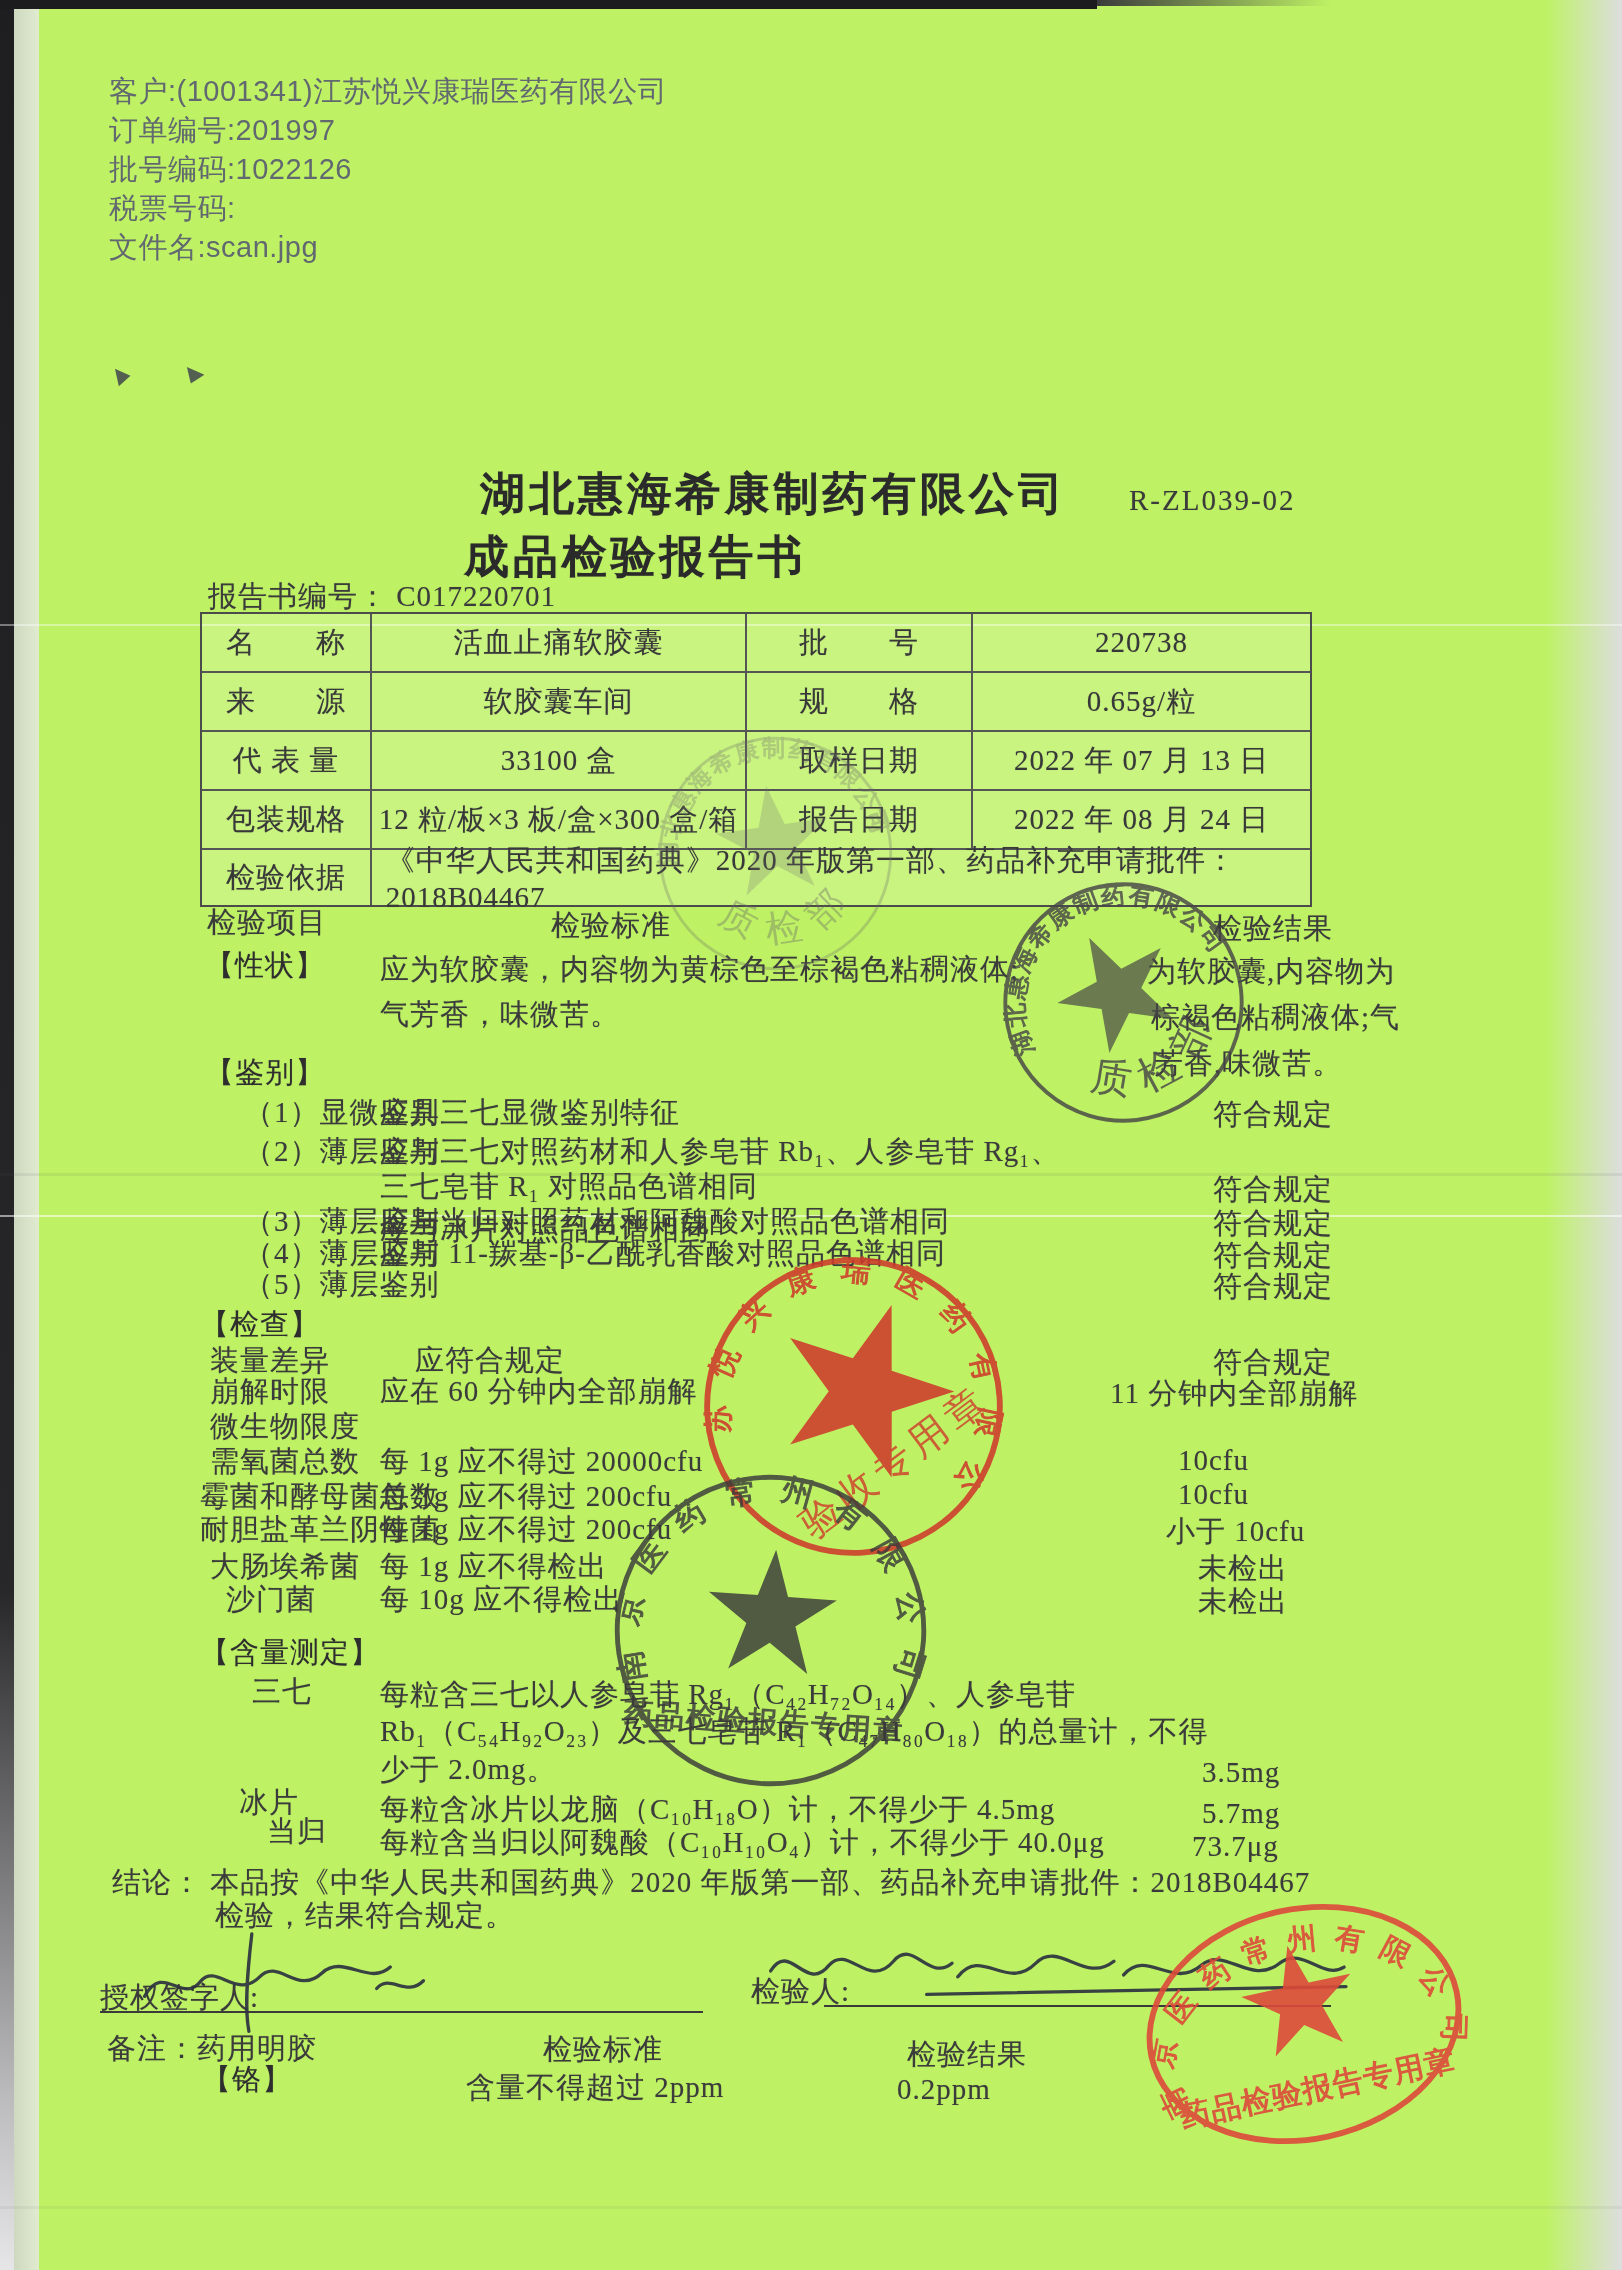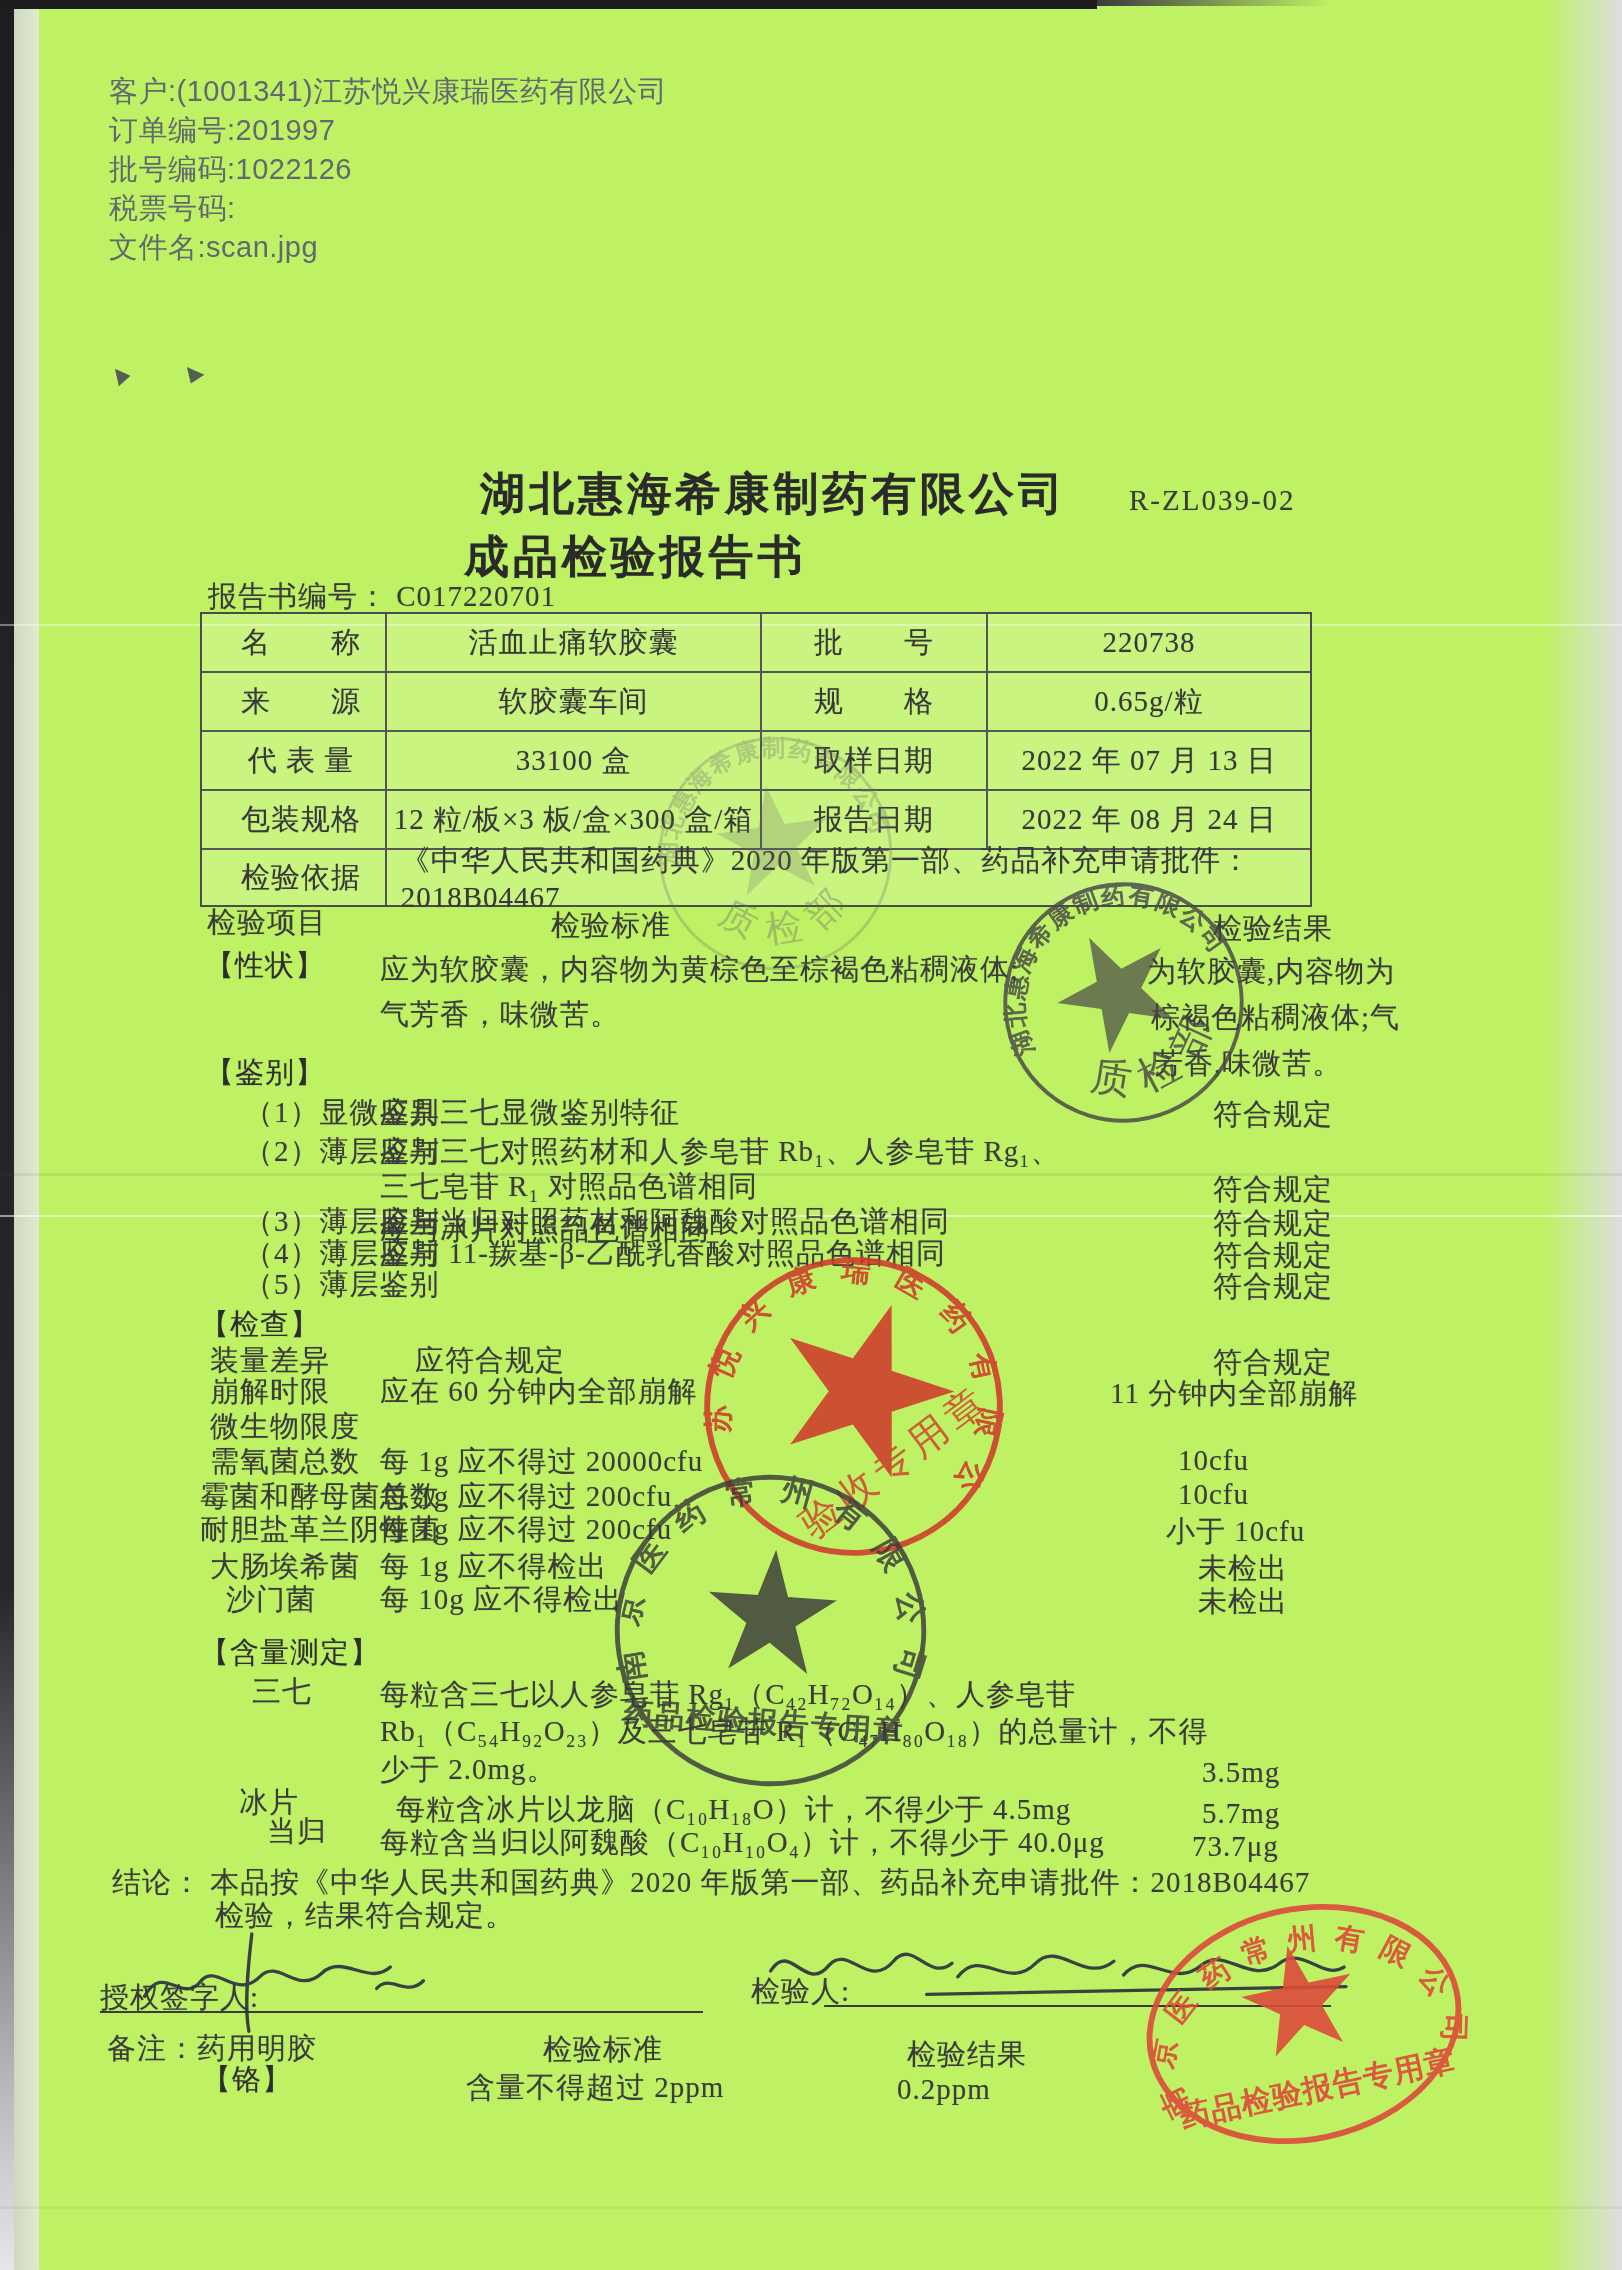--- a/index.html
+++ b/index.html
@@ -17,21 +17,21 @@
   .crease{position:absolute;left:0;width:100%;pointer-events:none;}
   
   #info-table{position:absolute;left:200px;top:612px;width:1112px;border:2px solid #4b4b4b;
      box-sizing:border-box;background:rgba(255,255,255,0.18);}
   .tr{display:flex;border-bottom:2px solid #555;}
   .tr:last-child{border-bottom:none;}
   .td{box-sizing:border-box;border-right:2px solid #555;display:flex;align-items:center;
       justify-content:center;font-size:29px;color:#383838;letter-spacing:1px;
       text-shadow:0 0 1px rgba(70,70,70,.35);}
   .td:last-child{border-right:none;}
-  .c1{width:170px;margin-left:15px;} .c2{width:375px;} .c3{width:226px;} .c4{flex:1;}
+  .c1{width:170px;} .c2{width:375px;} .c3{width:226px;} .c4{flex:1;}
   .row-h{height:57px;} .row-basis{height:55px;}
   .basis-val{flex:1;justify-content:flex-start;padding-left:13.7px;}
   svg text{font-family:"Liberation Serif","DejaVu Serif",serif;}
   .stamp{position:absolute;pointer-events:none;}
 </style>
 </head>
 <body>
 
 <div id="page">
 
@@ -145,21 +145,21 @@
   <div class="t" style="left:380px;top:1580px;">每 10g 应不得检出</div>
   <div class="t" style="left:1198px;top:1582px;">未检出</div>
 
   <div class="t heading" style="left:200px;top:1633px;">【含量测定】</div>
   <div class="t" style="left:252px;top:1672px;">三七</div>
   <div class="t" style="left:380px;top:1675px;">每粒含三七以人参皂苷 Rg₁（C₄₂H₇₂O₁₄）、人参皂苷</div>
   <div class="t" style="left:380px;top:1712px;">Rb₁（C₅₄H₉₂O₂₃）及三七皂苷 R₁（C₄₇H₈₀O₁₈）的总量计，不得</div>
   <div class="t" style="left:380px;top:1750px;text-align:center;">少于 2.0mg。</div>
   <div class="t" style="left:1202px;top:1756px;">3.5mg</div>
   <div class="t" style="left:239px;top:1783px;">冰片</div>
-  <div class="t" style="left:396px;top:1790px;text-align:right;">每粒含冰片以龙脑（C₁₀H₁₈O）计，不得少于 4.5mg</div>
+  <div class="t" style="left:380px;top:1790px;text-align:right;">每粒含冰片以龙脑（C₁₀H₁₈O）计，不得少于 4.5mg</div>
   <div class="t" style="left:1202px;top:1797px;">5.7mg</div>
   <div class="t" style="left:239px;top:1812px;margin-left:28px;">当归</div>
   <div class="t" style="left:380px;top:1823px;">每粒含当归以阿魏酸（C₁₀H₁₀O₄）计，不得少于 40.0μg</div>
   <div class="t" style="left:1192px;top:1830px;">73.7μg</div>
 
   <div class="t" style="left:112px;top:1863px;">结论：  本品按《中华人民共和国药典》2020 年版第一部、药品补充申请批件：2018B04467</div>
   <div class="t" style="left:215px;top:1896px;">检验，结果符合规定。</div>
 
   <div class="t" style="left:100px;top:1978px;">授权签字人:</div>
   <div class="t" style="left:751px;top:1972px;">检验人:</div>

